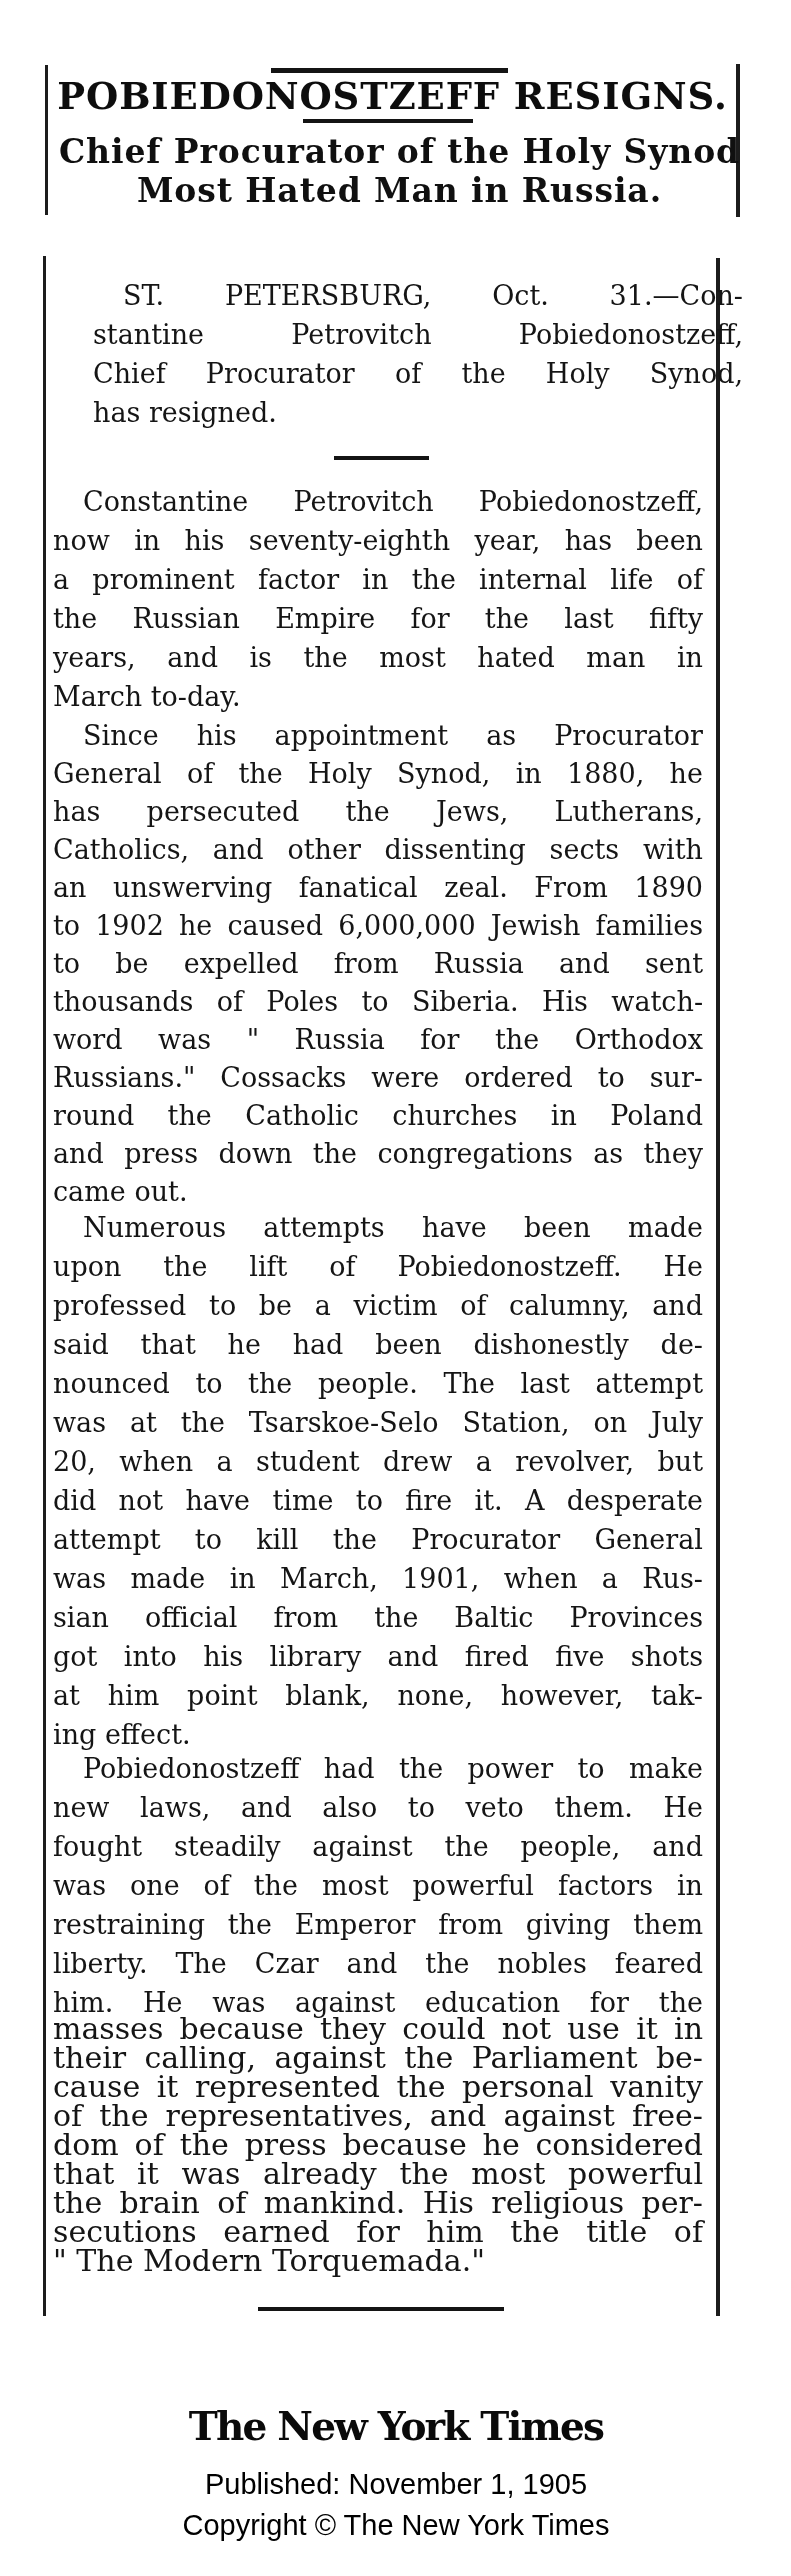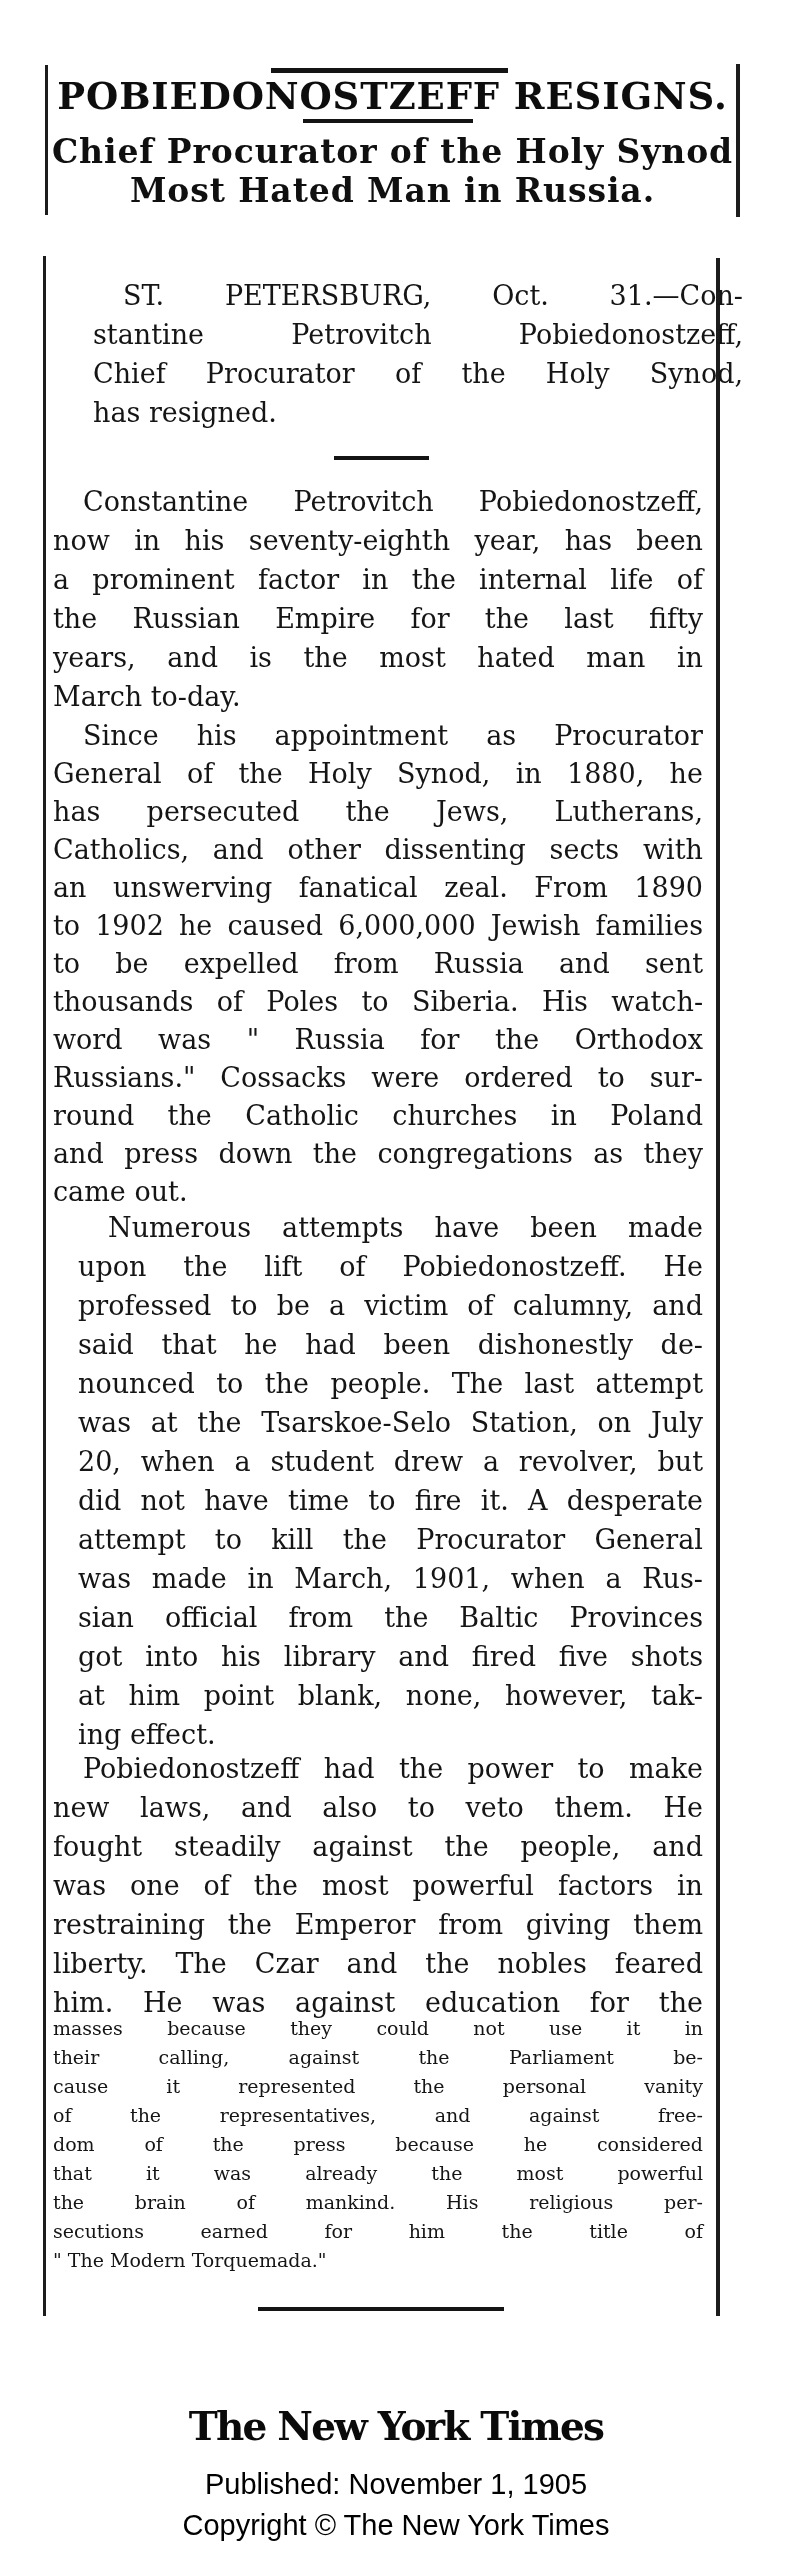--- a/index.html
+++ b/index.html
@@ -55,20 +55,21 @@
     position: absolute;
     left: 48px;
     width: 689px;
     margin: 0;
     text-align: center;
     font-size: 33px;
     font-weight: bold;
     letter-spacing: 0.9px;
     color: #101010;
     white-space: nowrap;
+    padding-left: 7px;
   }
   .subhead-1 { top: 132px; }
   .subhead-2 { top: 171px; }
 
   
   .para {
     position: absolute;
     left: 53px;
     width: 650px;
     font-size: 27px;
@@ -79,23 +80,23 @@
     text-align-last: justify;
     -moz-text-align-last: justify;
     white-space: normal;
   }
   .para .line.first { text-indent: 30px; }
   .para .line.end   { text-align-last: left; -moz-text-align-last: left; }
 
   .p0 { top: 276px; margin-left: 40px; }  .p0 .line { line-height: 39px; }
   .p1 { top: 482px; }  .p1 .line { line-height: 39px; }
   .p2 { top: 717px; }  .p2 .line { line-height: 38px; }
-  .p3 { top: 1208px; } .p3 .line { line-height: 39px; margin-left: 25px; }
+  .p3 { top: 1208px; } .p3 .line { line-height: 39px; }
   .p4 { top: 1749px; } .p4 .line { line-height: 39px; }
-  .p5 { top: 2014px; font-size: 19px; }
+  .p5 { top: 2014px; font-size: 30px; }
   .p5 .line { line-height: 29px; }
 
   
   .nyt-logo {
     position: absolute;
     left: 0;
     top: 2403px;
     width: 792px;
     text-align: center;
     font-family: "DejaVu Serif", serif;

